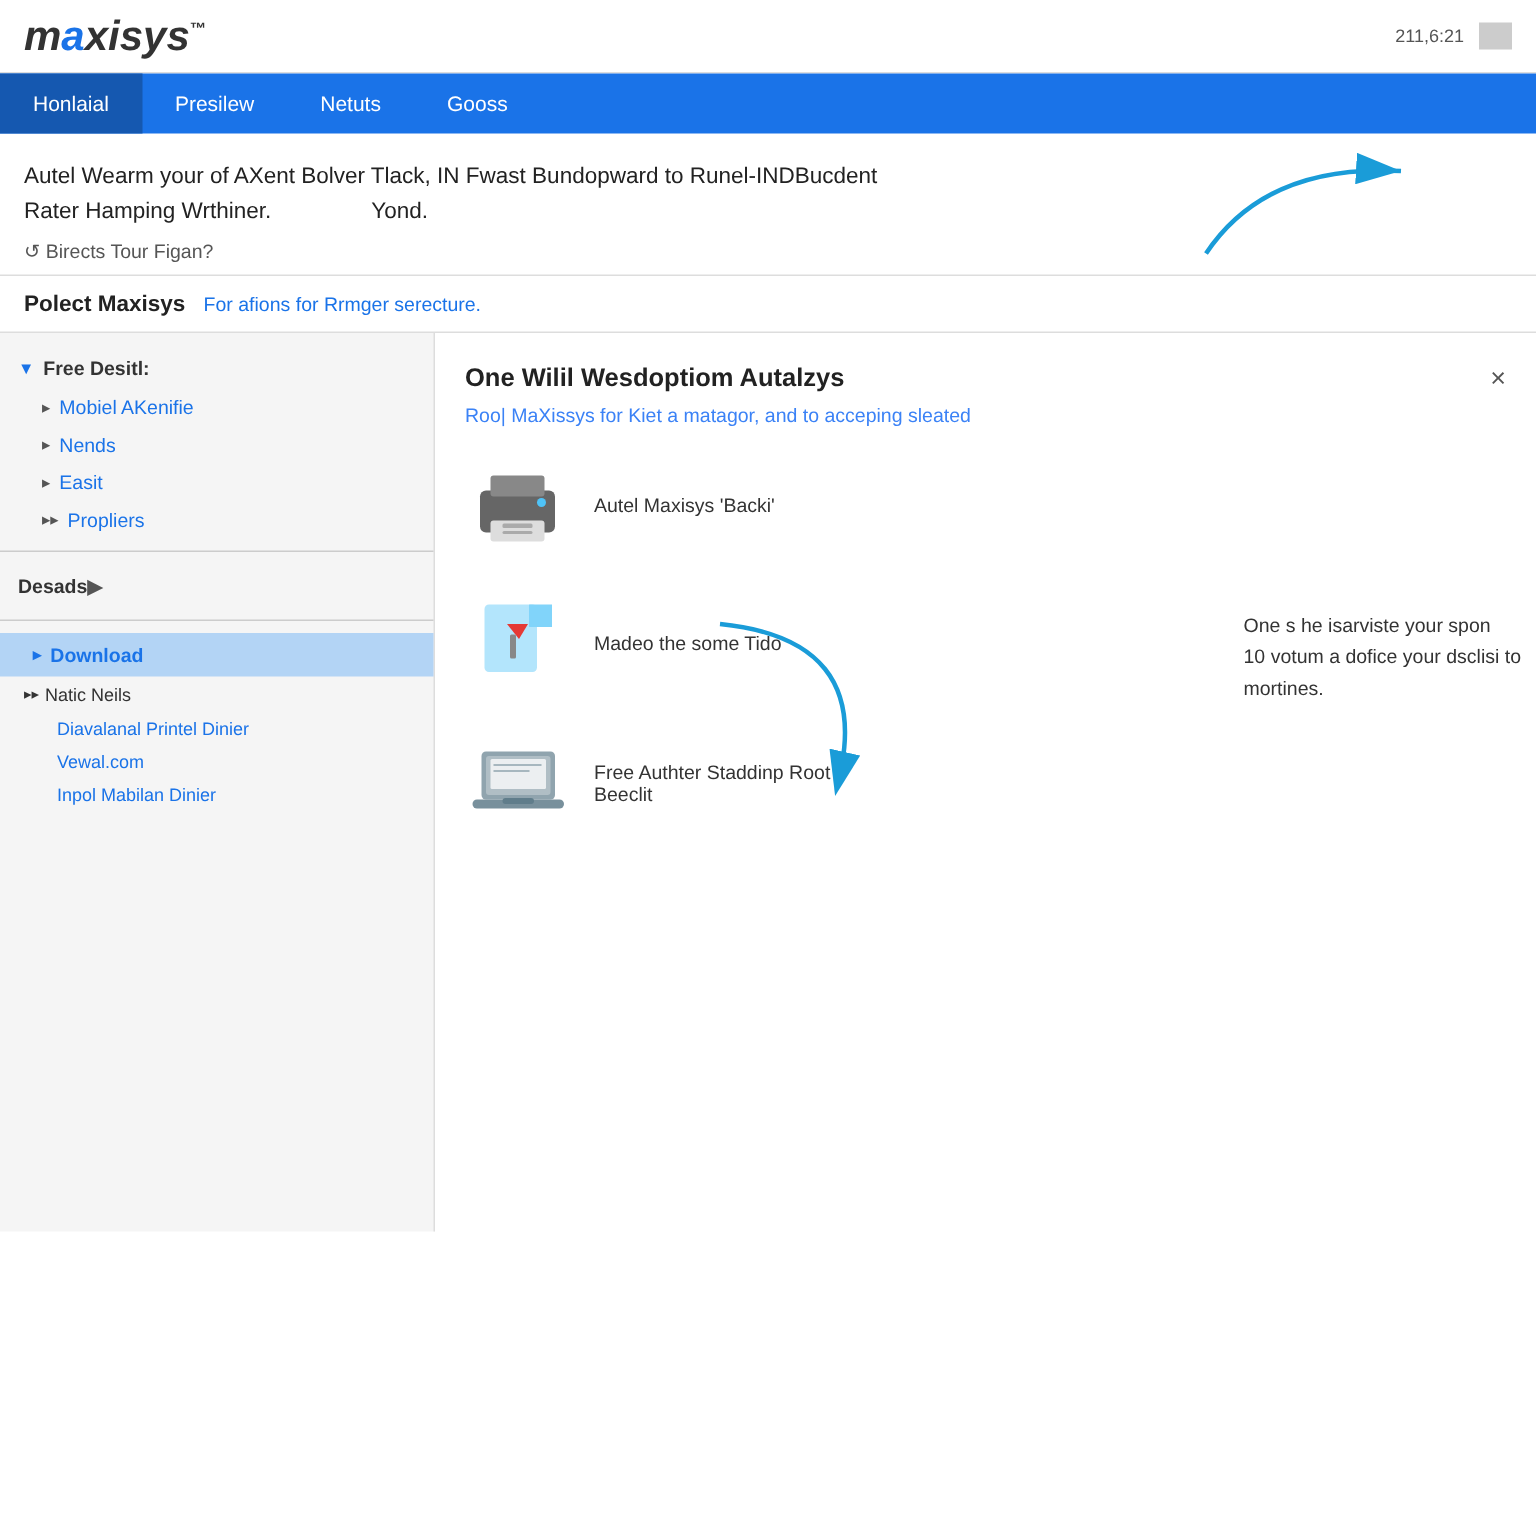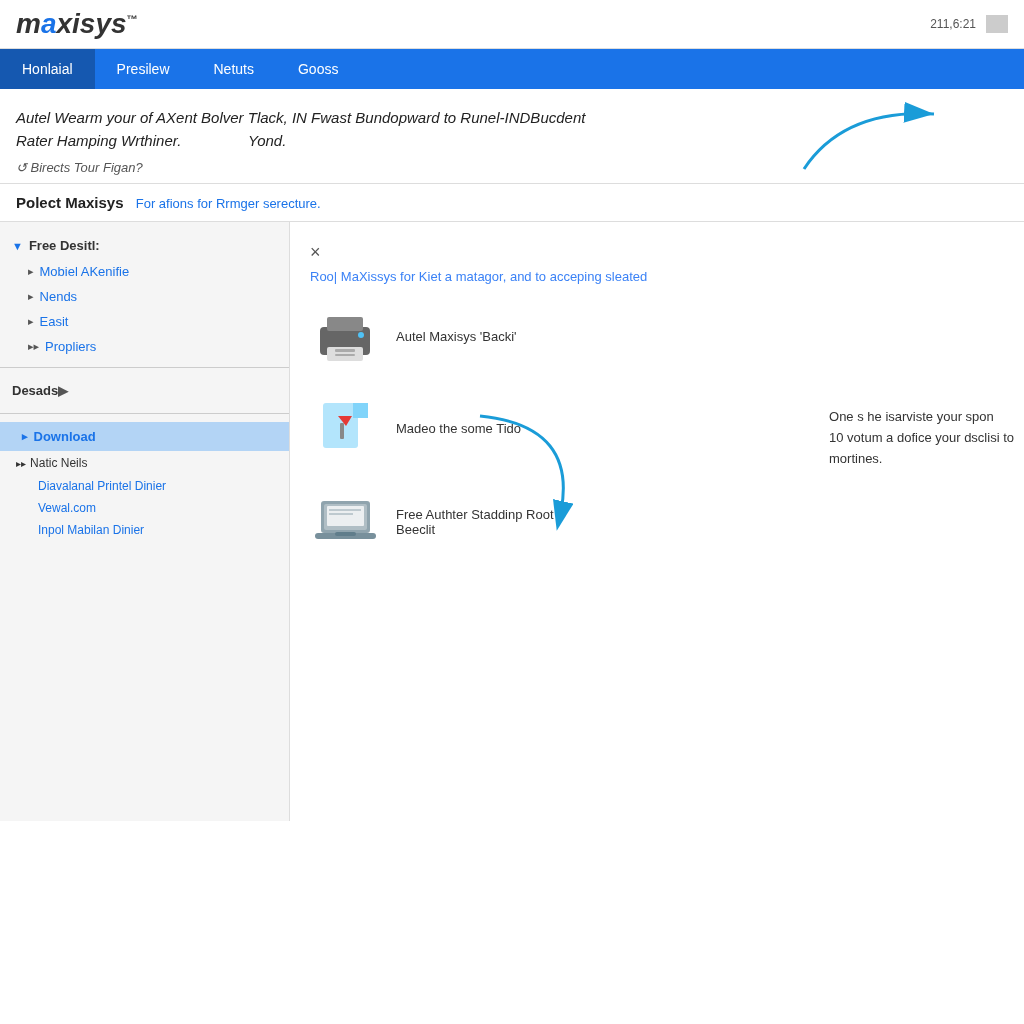--- a/index.html
+++ b/index.html
@@ -21,21 +21,21 @@
     }
     .nav-item {
       color: #fff; padding: 12px 22px; cursor: pointer; font-size: 14px; font-weight: 500;
       white-space: nowrap;
     }
     .nav-item:hover, .nav-item.active { background: #1558b0; }
     .nav-item.active { background: #1558b0; text-align: center; }
 
     
     .hero {
-      padding: 18px 0 8px 16px; position: relative; border-bottom: 1px solid #ddd; font-style: italic;
+      padding: 18px 0 8px 16px; position: relative; border-bottom: 1px solid #ddd;
     }
     .hero-text { font-size: 15px; color: #222; line-height: 1.5; max-width: 80%; }
     .hero-sub { font-size: 13px; color: #555; margin-top: 8px; }
 
     
     .section-title {
       padding: 10px 16px; font-size: 15px;
     }
     .section-title strong { font-weight: bold; color: #222; }
     .section-title .subtitle { color: #1a73e8; font-size: 13px; margin-left: 8px; }
@@ -182,20 +182,21 @@
       <span style="margin-right:4px; font-size:10px;">▸▸</span>
       <span>Natic Neils</span>
     </div>
     <div class="sidebar-sub-item link">Diavalanal Printel Dinier</div>
     <div class="sidebar-sub-item link">Vewal.com</div>
     <div class="sidebar-sub-item link">Inpol Mabilan Dinier</div>
   </aside>
 
   <div class="content-panel">
     <div class="panel-header">
+      <div class="panel-title">One Wilil Wesdoptiom Autalzys</div>
       <button class="close-btn">×</button>
     </div>
     <div class="panel-desc">Roo| MaXissys for Kiet a matagor, and to acceping sleated</div>
 
     <div class="product-item">
       <div class="product-icon">
 
         <svg width="60" height="55" viewBox="0 0 60 55" xmlns="http://www.w3.org/2000/svg">
           <rect x="5" y="18" width="50" height="28" rx="4" fill="#666"></rect>
           <rect x="12" y="8" width="36" height="14" rx="2" fill="#888"></rect>

